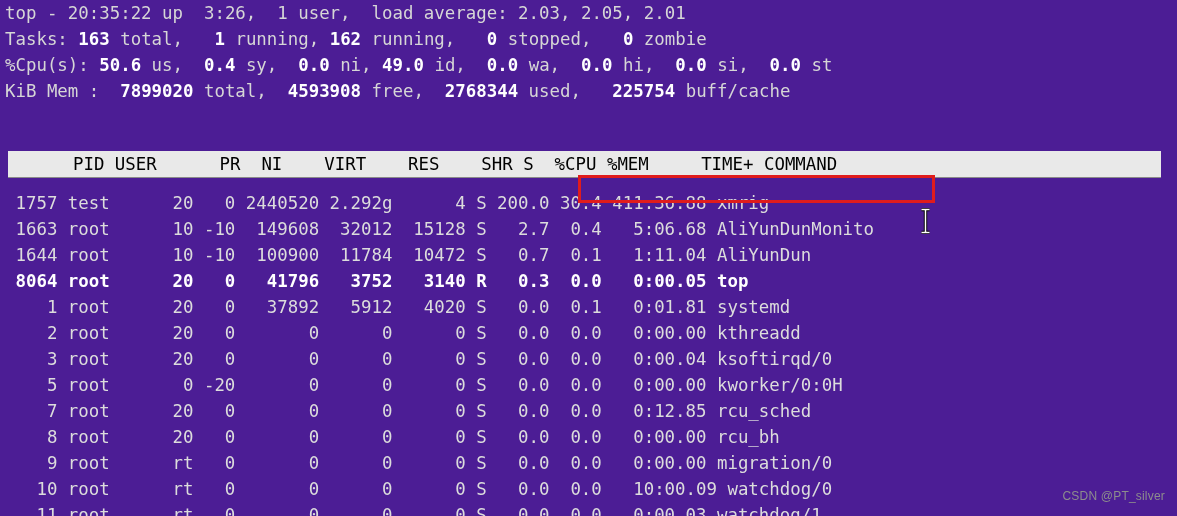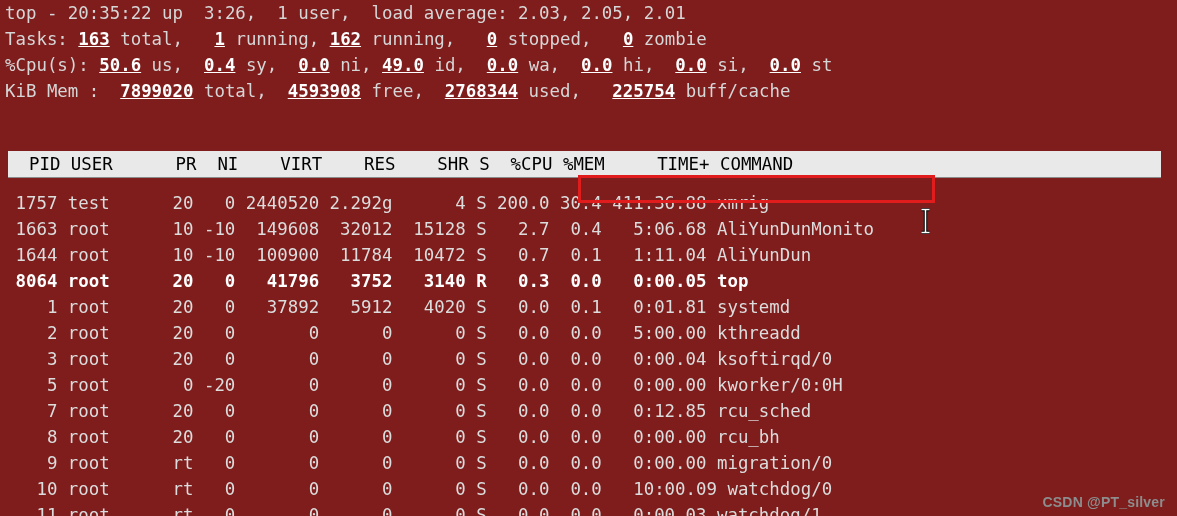--- a/index.html
+++ b/index.html
@@ -5,21 +5,21 @@
 <style>
   html, body {
     margin: 0;
     padding: 0;
     background: #000000;
   }
   #screen {
     position: relative;
     width: 1177px;
     height: 516px;
-    background: #7f1d1d;
+    background: #4c1d95;
     overflow: hidden;
     font-family: "DejaVu Sans Mono", "Liberation Mono", monospace;
     font-size: 17.4px;
     line-height: 26px;
     letter-spacing: 0px;
     color: #e8e8e8;
     -webkit-font-smoothing: none;
   }
 
   
@@ -27,35 +27,36 @@
     position: absolute;
     left: 5px;
     top: 0px;
     width: 1172px;
   }
   .tline {
     height: 26px;
     white-space: pre;
     color: #d6d6d6;
   }
-  .b { font-weight: bold; color: #ffffff; text-decoration: underline; }
+  .b { font-weight: bold; color: #ffffff; }
 
   
   #colhead {
     position: absolute;
     left: 8px;
     top: 151px;
     right: 16px;
     height: 27px;
     background: #e9e9e9;
     color: #000000;
     white-space: pre;
     font-weight: normal;
     line-height: 27px;
     box-shadow: 0 -1px 0 #8a8a8a inset;
+    padding-left: 44px;
   }
   #colhead .htxt {
     display: block;
     padding-left: 0px;
   }
 
   
   #rows {
     position: absolute;
     left: 5px;
@@ -88,28 +89,27 @@
     top: 208px;
     width: 11px;
     height: 26px;
     pointer-events: none;
   }
 
   
   #watermark {
     position: absolute;
     right: 12px;
-    bottom: 6px;
+    bottom: 12px;
     font-family: "Liberation Sans", "DejaVu Sans", sans-serif;
-    font-size: 14px;
+    font-size: 12px;
     line-height: 16px;
     color: #8d8d8d;
     white-space: pre;
     letter-spacing: 0.2px;
-    font-weight: bold;
   }
 </style>
 </head>
 <body>
 
 <div id="screen">
 
   <div id="summary">
 
     <div class="tline"><span>top - </span><span>20:35:22</span><span> up </span><span> 3:26,</span><span>  1 user,</span><span>  load average: </span><span>2.03,</span><span> 2.05,</span><span> 2.01</span></div>
@@ -124,21 +124,21 @@
   </div>
 
   <div id="colhead"><span class="htxt">  PID USER      PR  NI    VIRT    RES    SHR S  %CPU %MEM     TIME+ COMMAND                                                </span></div>
 
   <div id="rows">
     <div class="prow"> 1757 test      20   0 2440520 2.292g      4 S 200.0 30.4 411:36.88 xmrig</div>
     <div class="prow"> 1663 root      10 -10  149608  32012  15128 S   2.7  0.4   5:06.68 AliYunDunMonito</div>
     <div class="prow"> 1644 root      10 -10  100900  11784  10472 S   0.7  0.1   1:11.04 AliYunDun</div>
     <div class="prow bold"> 8064 root      20   0   41796   3752   3140 R   0.3  0.0   0:00.05 top</div>
     <div class="prow">    1 root      20   0   37892   5912   4020 S   0.0  0.1   0:01.81 systemd</div>
-    <div class="prow">    2 root      20   0       0      0      0 S   0.0  0.0   5:00.00 kthreadd</div>
+    <div class="prow">    2 root      20   0       0      0      0 S   0.0  0.0   0:00.00 kthreadd</div>
     <div class="prow">    3 root      20   0       0      0      0 S   0.0  0.0   0:00.04 ksoftirqd/0</div>
     <div class="prow">    5 root       0 -20       0      0      0 S   0.0  0.0   0:00.00 kworker/0:0H</div>
     <div class="prow">    7 root      20   0       0      0      0 S   0.0  0.0   0:12.85 rcu_sched</div>
     <div class="prow">    8 root      20   0       0      0      0 S   0.0  0.0   0:00.00 rcu_bh</div>
     <div class="prow">    9 root      rt   0       0      0      0 S   0.0  0.0   0:00.00 migration/0</div>
     <div class="prow">   10 root      rt   0       0      0      0 S   0.0  0.0   10:00.09 watchdog/0</div>
     <div class="prow">   11 root      rt   0       0      0      0 S   0.0  0.0   0:00.03 watchdog/1</div>
   </div>
 
   <div id="redbox"></div>

